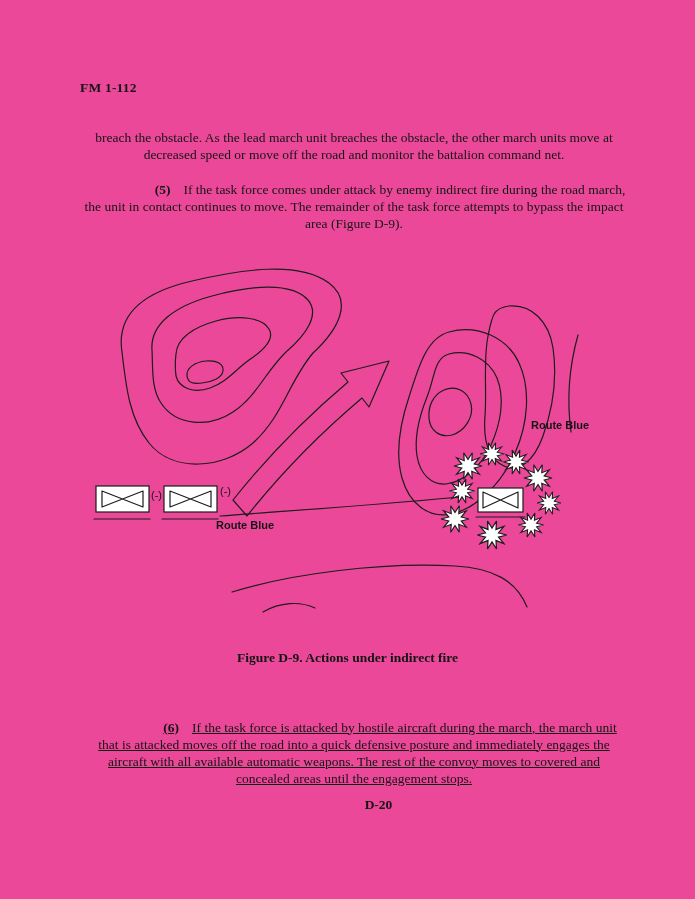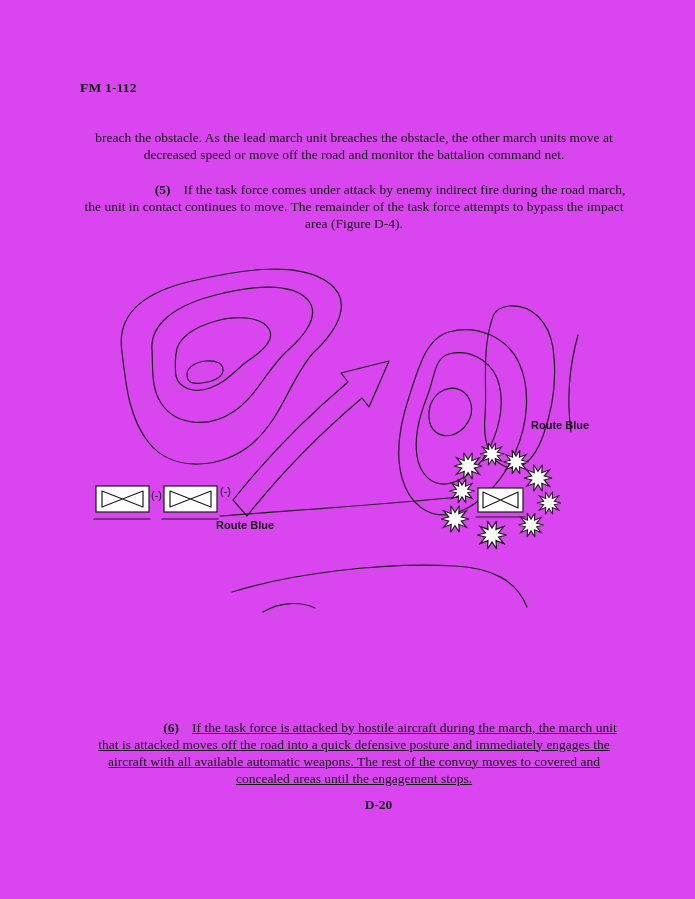--- a/index.html
+++ b/index.html
@@ -1,20 +1,20 @@
 <!DOCTYPE html>
 <html><head>
 <meta charset="utf-8">
 <style>
   html,body { margin:0; padding:0; background:#e8e8e8; }
   .page {
     position:relative;
     width:695px; height:899px;
     margin:0 auto;
-    background:#d946ef;
+    background:#ec4899;
     font-family:"Liberation Serif","DejaVu Serif",serif;
     color:#141414;
     overflow:hidden;
   }
   .doc-header {
     position:absolute; top:80px; left:80px;
     font-weight:bold; font-size:13.5px; letter-spacing:0.2px;
   }
   .para {
     position:absolute; left:80px; width:548px;
@@ -49,21 +49,21 @@
 
 <div class="page">
 
   <div class="doc-header">FM 1-112</div>
 
   <p class="para para-intro">
     <span>breach the obstacle.  As the lead march unit breaches the obstacle, the other march units move at decreased speed or move off the road and monitor the battalion command net.</span>
   </p>
 
   <p class="para para-5">
-    <span class="pnum">(5)</span><span>If the task force comes under attack by enemy indirect fire during the road march, the unit in contact continues to move.  The remainder of the task force attempts to bypass the impact area (Figure D-4).</span>
+    <span class="pnum">(5)</span><span>If the task force comes under attack by enemy indirect fire during the road march, the unit in contact continues to move.  The remainder of the task force attempts to bypass the impact area (Figure D-9).</span>
   </p>
 
   <div class="figure-wrap">
     <svg width="695" height="400" viewBox="0 0 695 400">
       <defs>
         <polygon id="burst-shape" points="14,0 6.2,2 11.3,8.2 3.8,5.3 4.3,13.3 0,6.5 -4.3,13.3 -3.8,5.3 -11.3,8.2 -6.2,2 -14,0 -6.2,-2 -11.3,-8.2 -3.8,-5.3 -4.3,-13.3 0,-6.5 4.3,-13.3 3.8,-5.3 11.3,-8.2 6.2,-2" fill="#ffffff" stroke="#1c1c1c" stroke-width="1.2"></polygon>
       </defs>
 
       <g>
         <path class="ln" d="M 122,112 C 116,74 144,52 192,41 C 243,29 299,21 329,43 C 353,61 339,89 313,113 C 289,141 283,176 253,203 C 223,229 173,233 149,203 C 129,178 126,146 122,112 Z"></path>
@@ -121,20 +121,21 @@
         <path class="ln" d="M 476,277 L 525,277"></path>
       </g>
 
       <g>
         <path class="ln" d="M 232,352 C 290,334 380,322 455,326 C 492,328 516,340 527,367"></path>
         <path class="ln" d="M 263,372 C 280,362 300,361 315,368"></path>
       </g>
     </svg>
   </div>
 
+  <div class="figure-caption">Figure D-9.  Actions under indirect fire</div>
 
   <p class="para para-6">
     <span class="pnum">(6)</span><span>If the task force is attacked by hostile aircraft during the march, the march unit that is attacked moves off the road into a quick defensive posture and immediately engages the aircraft with all available automatic weapons.  The rest of the convoy moves to covered and concealed areas until the engagement stops.</span>
   </p>
 
   <div class="page-number">D-20</div>
 
 </div>
 
 </body></html>

